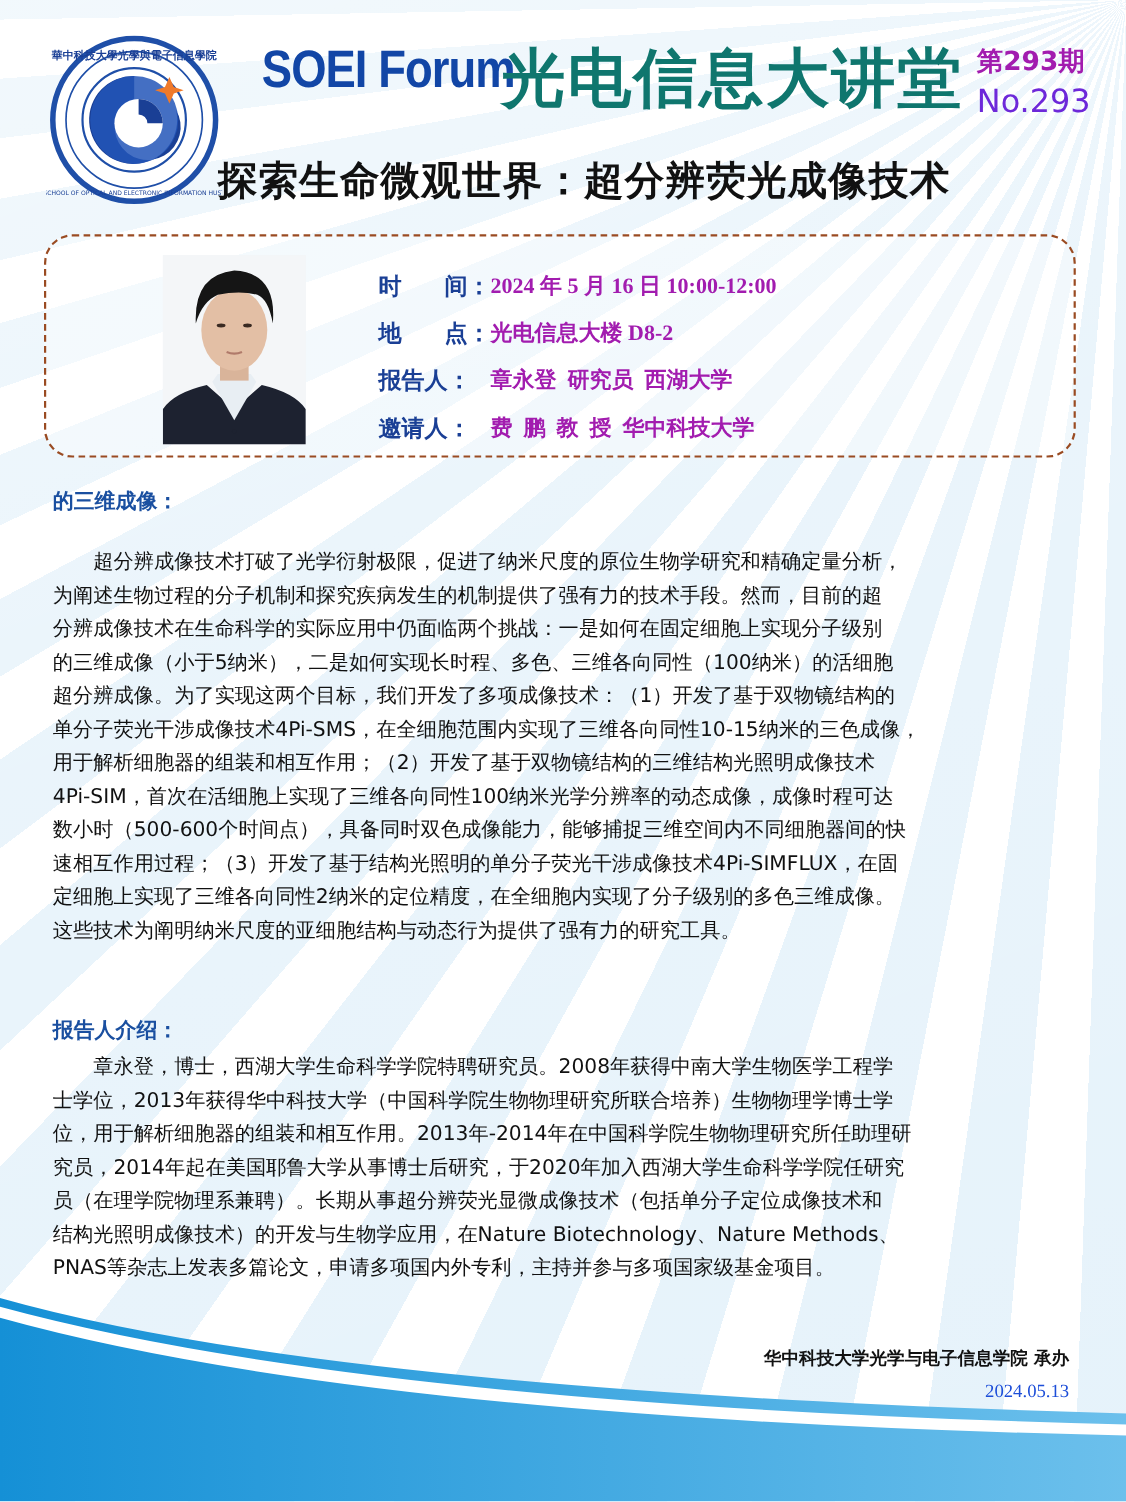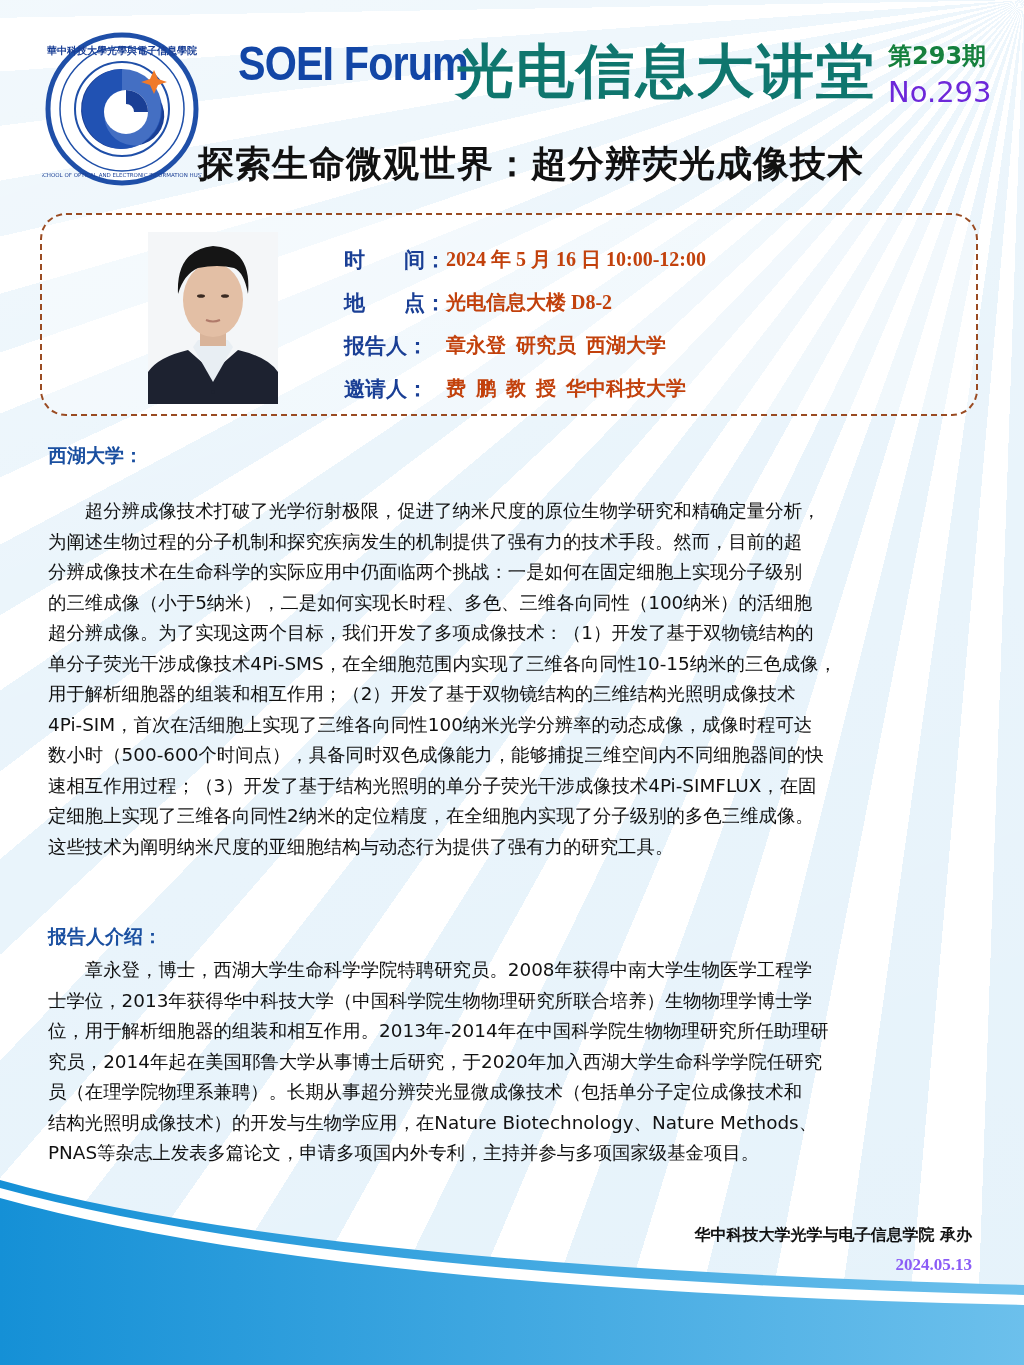--- a/index.html
+++ b/index.html
@@ -33,21 +33,21 @@
     font-weight: bold; color: #1246a6;
     font-size: 48px; letter-spacing: -1px; white-space: nowrap;
     transform: scaleX(0.86); transform-origin: left center;
   }
   .forum-title-cn {
     position: absolute; left: 456px; top: 33px;
     font-weight: bold; color: #0f766e; font-size: 58px; letter-spacing: 2px; white-space: nowrap;
   }
   .issue-cn {
     position: absolute; left: 888px; top: 40px;
-    color: #15803d; font-weight: bold; font-size: 24px; white-space: nowrap;
+    color: #a21caf; font-weight: bold; font-size: 24px; white-space: nowrap;
   }
   .issue-no {
     position: absolute; left: 888px; top: 75px;
     color: #6d28d9; font-size: 29px; white-space: nowrap;
   }
   .talk-title {
     position: absolute; left: 198px; top: 140px;
     font-weight: bold; color: #111; font-size: 36px; letter-spacing: 1px; white-space: nowrap;
   }
 
@@ -61,39 +61,39 @@
     position: absolute; left: 148px; top: 232px; width: 130px; height: 172px;
     overflow: hidden; background: #f2f5f7;
   }
   .info-rows { position: absolute; left: 344px; top: 238px; }
   .info-row { height: 43px; display: flex; align-items: center; white-space: nowrap; }
   .info-label {
     width: 102px; color: #1a3f95; font-weight: bold; font-size: 21px;
     display: flex; justify-content: space-between;
   }
   .info-label .lbl { letter-spacing: 0; }
-  .info-value { color: #c2410c; font-weight: bold; font-size: 20px; font-family: "Liberation Serif", "DejaVu Sans", serif; }
+  .info-value { color: #a21caf; font-weight: bold; font-size: 20px; font-family: "Liberation Serif", "DejaVu Sans", serif; }
 
   
   .section-heading {
     position: absolute; left: 48px; color: #1a4fa0; font-weight: bold; font-size: 19px;
   }
   .paragraph {
     position: absolute; left: 48px; width: 926px;
     color: #111; font-size: 18.4px; line-height: 30.5px;
   }
   .paragraph .line { display: block; white-space: nowrap; }
 
   .footer-org {
     position: absolute; right: 52px; top: 1225px;
     font-weight: bold; font-size: 16px; color: #111; white-space: nowrap;
   }
   .footer-date {
     position: absolute; right: 52px; top: 1255px;
-    font-weight: bold; font-size: 17px; color: #8b5cf6; white-space: nowrap;
+    font-weight: normal; font-size: 17px; color: #1d4ed8; white-space: nowrap;
     font-family: "Liberation Serif", serif;
   }
 </style>
 </head>
 <body>
 
 <div class="bg-rays"></div>
 <div class="bg-overlay"></div>
 
 <svg class="bg-swoosh" viewBox="0 0 1024 185" preserveAspectRatio="none">
@@ -165,21 +165,21 @@
       <span class="info-value" style="white-space:pre">章永登  研究员  西湖大学</span>
     </div>
     <div class="info-row">
       <span class="info-label">
         <span class="lbl">邀请人：</span>
       </span>
       <span class="info-value" style="white-space:pre">费  鹏  教  授  华中科技大学</span>
     </div>
   </div>
 
-  <div class="section-heading" style="top:443px;">西湖大学：</div>
+  <div class="section-heading" style="top:443px;">的三维成像：</div>
   <div class="paragraph" style="top:496px;">
     <span class="line">　　超分辨成像技术打破了光学衍射极限，促进了纳米尺度的原位生物学研究和精确定量分析，</span>
     <span class="line">为阐述生物过程的分子机制和探究疾病发生的机制提供了强有力的技术手段。然而，目前的超</span>
     <span class="line">分辨成像技术在生命科学的实际应用中仍面临两个挑战：一是如何在固定细胞上实现分子级别</span>
     <span class="line">的三维成像（小于5纳米），二是如何实现长时程、多色、三维各向同性（100纳米）的活细胞</span>
     <span class="line">超分辨成像。为了实现这两个目标，我们开发了多项成像技术：（1）开发了基于双物镜结构的</span>
     <span class="line">单分子荧光干涉成像技术4Pi-SMS，在全细胞范围内实现了三维各向同性10-15纳米的三色成像，</span>
     <span class="line">用于解析细胞器的组装和相互作用；（2）开发了基于双物镜结构的三维结构光照明成像技术</span>
     <span class="line">4Pi-SIM，首次在活细胞上实现了三维各向同性100纳米光学分辨率的动态成像，成像时程可达</span>
     <span class="line">数小时（500-600个时间点），具备同时双色成像能力，能够捕捉三维空间内不同细胞器间的快</span>

